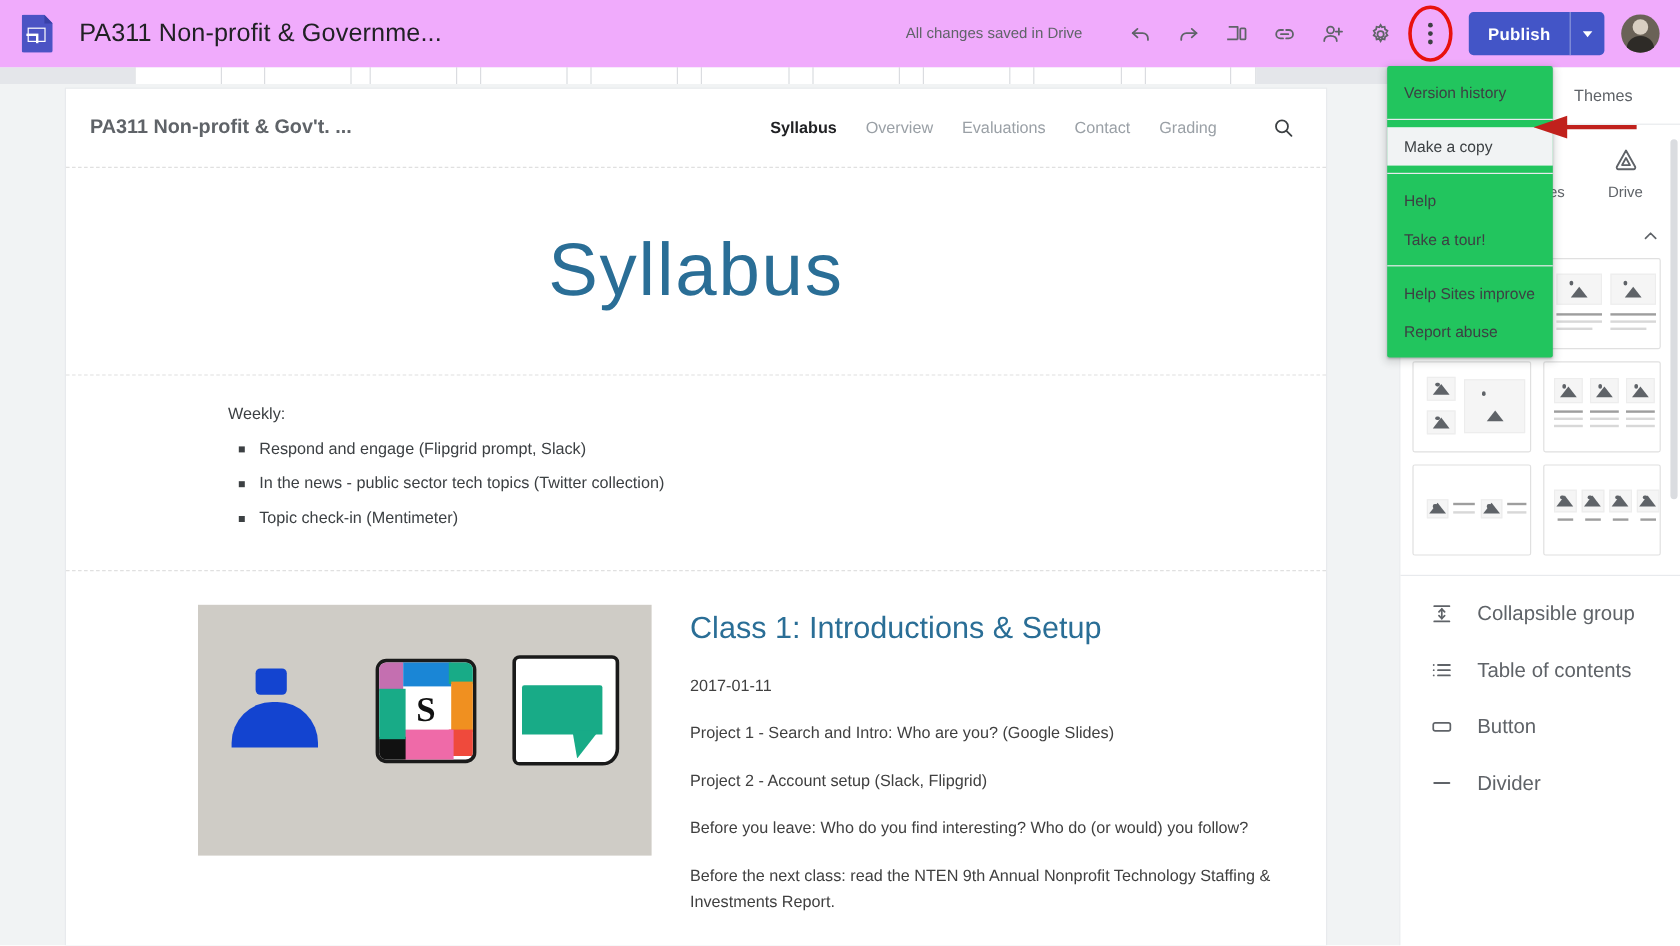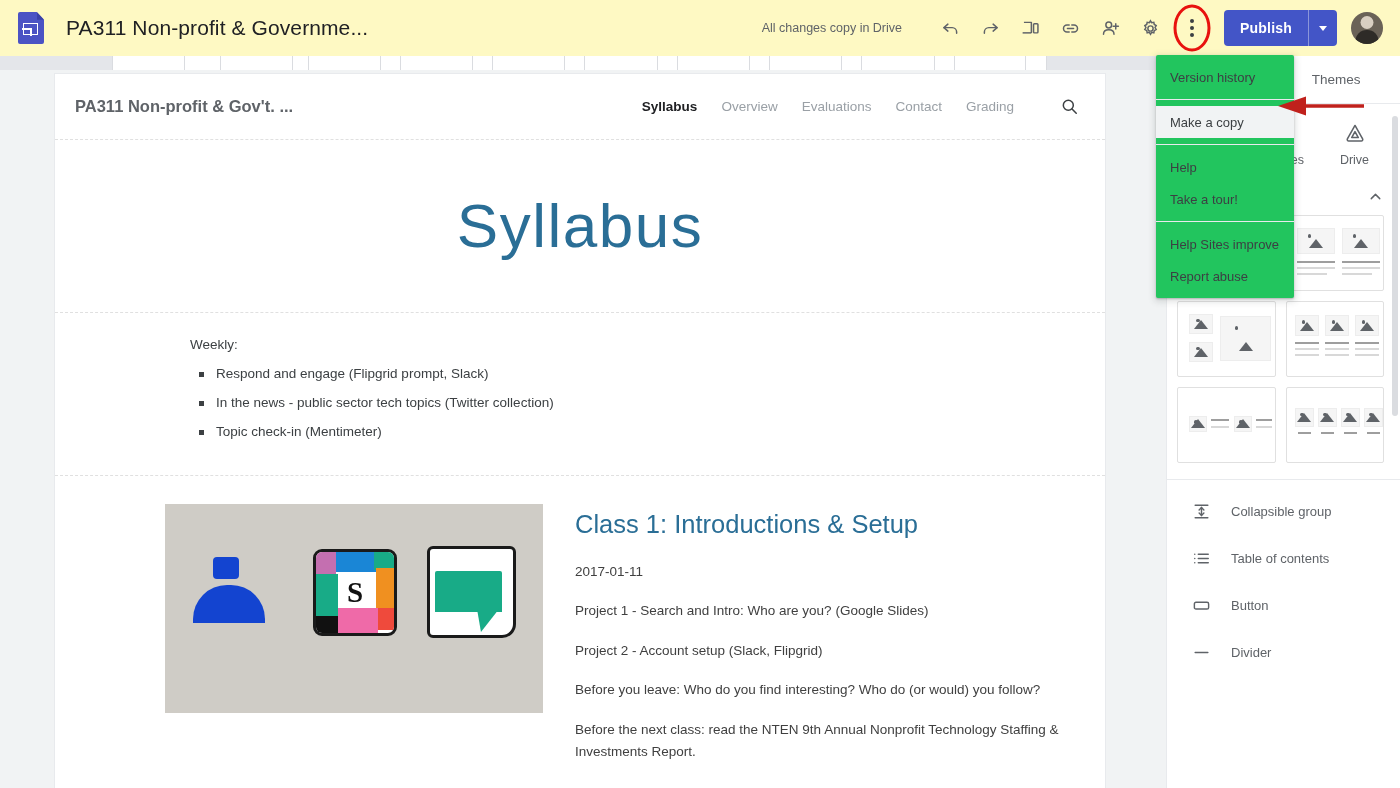--- a/index.html
+++ b/index.html
@@ -6,21 +6,21 @@
   html, body {
     width: 1400px; height: 788px;
     font-family: "Liberation Sans", sans-serif;
     background: #fff; overflow: hidden;
   }
   #app { position: relative; width: 1400px; height: 788px; }
 
   
   .topbar {
     position: absolute; top: 0; left: 0; width: 1400px; height: 56px;
-    background: #fef9c3; display: flex; align-items: center;
+    background: #f0abfc; display: flex; align-items: center;
     z-index: 40;
   }
   .sites-logo {
     margin-left: 18px; width: 26px; height: 32px; position: relative;
   }
   .sites-logo .sheet {
     position: absolute; inset: 0;
     background: #4b53c4;
     clip-path: polygon(0 0, 72% 0, 100% 24%, 100% 100%, 0 100%);
     border-radius: 2px;
@@ -248,21 +248,21 @@
   .panel-div { height: 1px; background: #e8eaed; margin: 2px 0 0; }
   .rlist { padding: 8px 0 0 0; }
   .rlist-item {
     display: flex; align-items: center; gap: 20px; padding: 0 0 0 24px;
     height: 47px; cursor: pointer;
   }
   .rlist-item .ic {
     width: 20px; height: 20px; color: #5f6368; flex: none;
     display: flex; align-items: center; justify-content: center;
   }
-  .rlist-item .lbl { font-size: 13px; color: #5f6368; white-space: nowrap; }
+  .rlist-item .lbl { font-size: 17px; color: #5f6368; white-space: nowrap; }
   .rscroll {
     position: absolute; right: 2px; top: 60px; width: 6px; height: 300px;
     background: #dadce0; border-radius: 4px;
   }
 
   
   .menu {
     position: absolute; left: 1156px; top: 55px; width: 138px;
     background: #22c55e; border-radius: 2px; z-index: 60;
     box-shadow: 0 2px 6px 2px rgba(60,64,67,.15), 0 1px 2px rgba(60,64,67,.3);
@@ -287,21 +287,21 @@
 <div id="app">
 
   <div class="topbar">
     <div class="sites-logo">
       <div class="sheet"></div>
         <div class="fold"></div>
         <div class="glyph"></div>
     </div>
     <div class="doc-title">PA311 Non-profit &amp; Governme...</div>
     <div class="topbar-spacer"></div>
-    <div class="save-status">All changes copy in Drive</div>
+    <div class="save-status">All changes saved in Drive</div>
 
     <div class="tb-icon">
       <svg width="21" height="21" viewBox="0 0 24 24" fill="none" stroke="currentColor" stroke-width="1.7" stroke-linecap="round" stroke-linejoin="round">
         <path d="M9 7 L4.5 11 L9 15"></path>
           <path d="M4.5 11 H14 a5 5 0 0 1 5 5 v1.5"></path>
       </svg>
     </div>
     <div class="tb-icon">
       <svg width="21" height="21" viewBox="0 0 24 24" fill="none" stroke="currentColor" stroke-width="1.7" stroke-linecap="round" stroke-linejoin="round">
         <path d="M15 7 L19.5 11 L15 15"></path>

